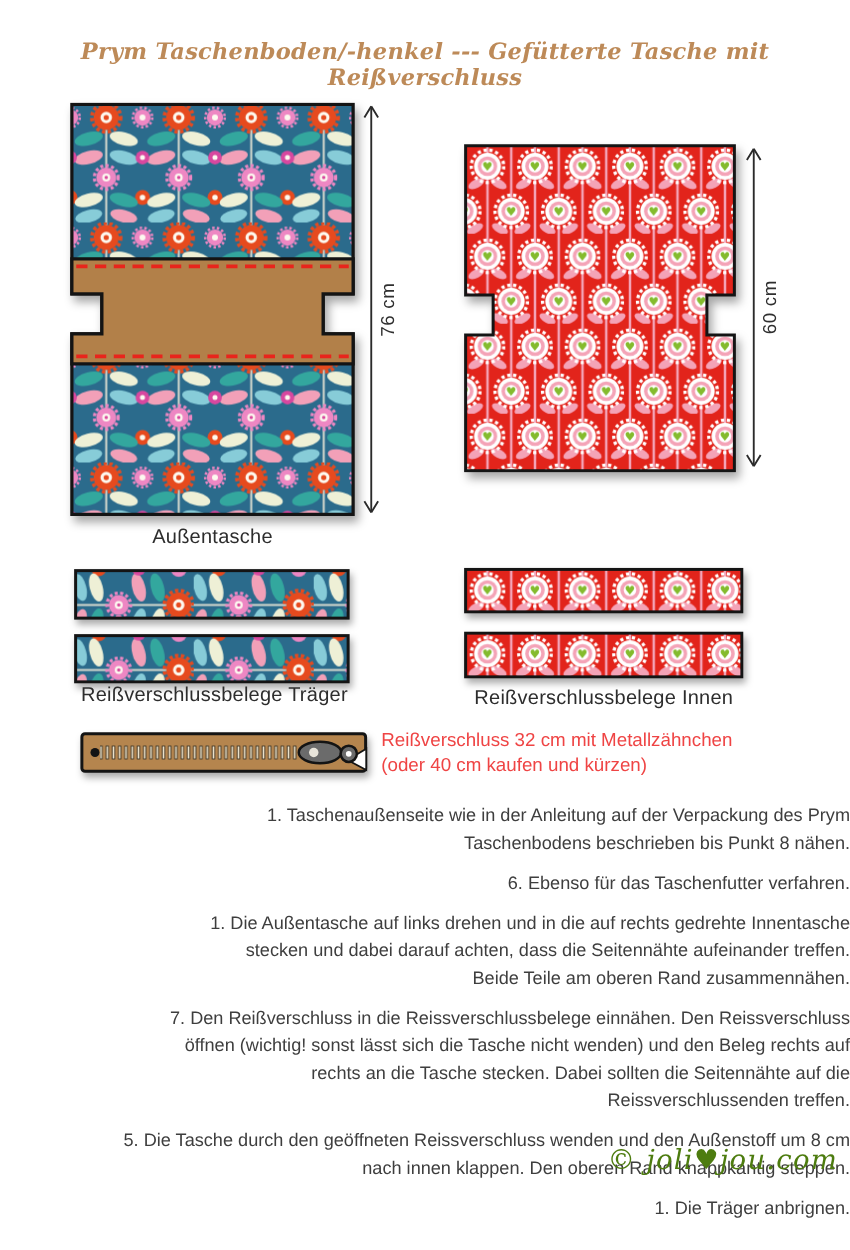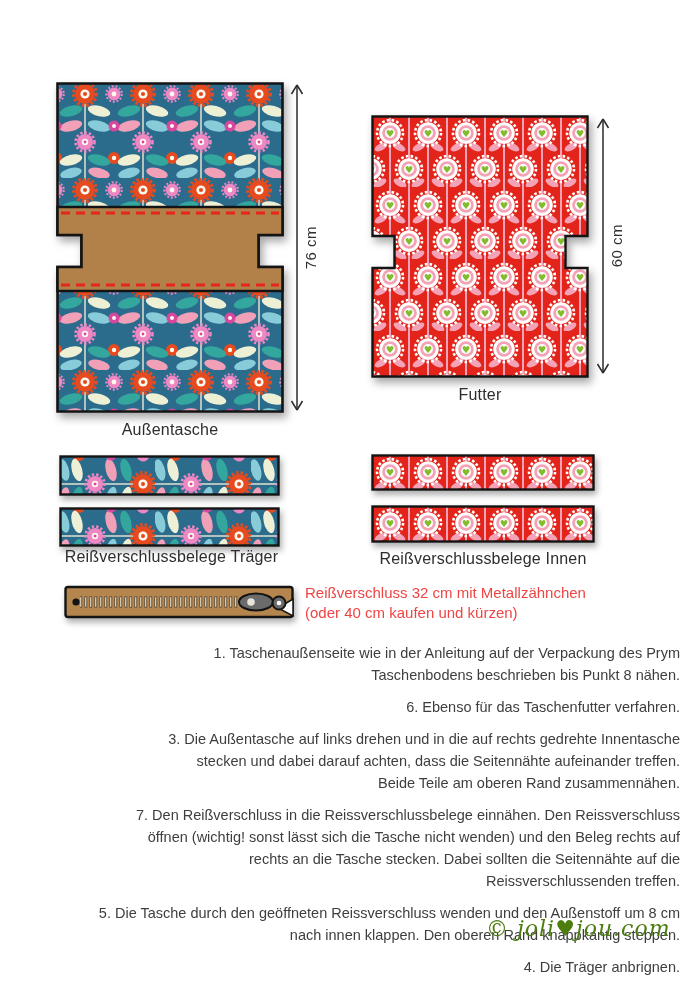--- a/index.html
+++ b/index.html
@@ -120,20 +120,21 @@
         <circle cx="38" cy="54" r="5" fill="#ffffff"></circle>
         <text x="38" y="57.8" font-size="9.5" text-anchor="middle" fill="#84bb2d" font-family="DejaVu Sans, sans-serif">♥</text>
       </pattern>
 
       <pattern id="teethPat" width="5" height="12" patternUnits="userSpaceOnUse">
         <rect x="0.8" y="0.8" width="2" height="10.4" fill="#ece3cc" stroke="#3c3324" stroke-width="0.7"></rect>
       </pattern>
     </defs>
   </svg>
 
+  <h1 class="title">Prym Taschenboden/-henkel --- Gefütterte Tasche mit Reißverschluss</h1>
 
   <svg class="abs shadow" style="left:56px;top:82px" width="228" height="331" viewBox="0 0 228 331">
     <path d="M1.5,1.5 H226.5 V153 H202.5 V185 H226.5 V329.5 H1.5 V185 H25.5 V153 H1.5 Z" fill="url(#tealPat)" stroke="#141414" stroke-width="2.6"></path>
     <path d="M1.5,125 H226.5 V153 H202.5 V185 H226.5 V209 H1.5 V185 H25.5 V153 H1.5 Z" fill="#b28049" stroke="#141414" stroke-width="2.6"></path>
     <line x1="5" y1="131" x2="223" y2="131" stroke="#e8251c" stroke-width="3" stroke-dasharray="9 6"></line>
     <line x1="5" y1="203" x2="223" y2="203" stroke="#e8251c" stroke-width="3" stroke-dasharray="9 6"></line>
   </svg>
 
   <svg class="abs" style="left:288px;top:82px" width="18" height="331" viewBox="0 0 18 331">
     <line x1="9" y1="4" x2="9" y2="327" stroke="#2b2b2b" stroke-width="1.5"></line>
@@ -150,21 +151,20 @@
   </svg>
 
   <svg class="abs" style="left:594px;top:116px" width="18" height="260" viewBox="0 0 18 260">
     <line x1="9" y1="4" x2="9" y2="256" stroke="#2b2b2b" stroke-width="1.5"></line>
     <path d="M9,3 L3.5,12 M9,3 L14.5,12" stroke="#2b2b2b" stroke-width="1.5" fill="none"></path>
     <path d="M9,257 L3.5,248 M9,257 L14.5,248" stroke="#2b2b2b" stroke-width="1.5" fill="none"></path>
   </svg>
   <div class="vwrap" style="left:606px;top:116px;height:260px">
     <span class="vtext">60 cm</span>
   </div>
-  <div class="piece-label" style="left:371px;width:218px;top:386px">Futter</div>
 
   <svg class="abs shadow-sm" style="left:59px;top:455px" width="221" height="41" viewBox="0 0 221 41">
     <rect x="1.5" y="1.5" width="218" height="38" fill="url(#tealPatRot)" stroke="#141414" stroke-width="2.4"></rect>
   </svg>
   <svg class="abs shadow-sm" style="left:59px;top:507px" width="221" height="40" viewBox="0 0 221 40">
     <rect x="1.5" y="1.5" width="218" height="37" fill="url(#tealPatRot)" stroke="#141414" stroke-width="2.4"></rect>
   </svg>
   <div class="piece-label" style="left:49px;width:245px;top:548px">Reißverschlussbelege Träger</div>
 
   <svg class="abs shadow-sm" style="left:371px;top:454px" width="224" height="37" viewBox="0 0 224 37">
@@ -185,27 +185,27 @@
     <circle cx="215" cy="19" r="6.5" fill="#6b6b6b" stroke="#141414" stroke-width="2"></circle>
     <circle cx="215" cy="19" r="2.3" fill="#ffffff"></circle>
   </svg>
   <div class="zipnote" style="left:305px;top:583px">Reißverschluss 32 cm mit Metallzähnchen
 (oder 40 cm kaufen und kürzen)</div>
 
   <div class="instructions">
     <p>1. Taschenaußenseite wie in der Anleitung auf der Verpackung des Prym
 Taschenbodens beschrieben bis Punkt 8 nähen.</p>
     <p>6. Ebenso für das Taschenfutter verfahren.</p>
-    <p>3. Die Außentasche auf links drehen und in die auf rechts gedrehte Innentasche
+    <p>1. Die Außentasche auf links drehen und in die auf rechts gedrehte Innentasche
 stecken und dabei darauf achten, dass die Seitennähte aufeinander treffen.
 Beide Teile am oberen Rand zusammennähen.</p>
     <p>7. Den Reißverschluss in die Reissverschlussbelege einnähen. Den Reissverschluss
 öffnen (wichtig! sonst lässt sich die Tasche nicht wenden) und den Beleg rechts auf
 rechts an die Tasche stecken. Dabei sollten die Seitennähte auf die
 Reissverschlussenden treffen.</p>
     <p>5. Die Tasche durch den geöffneten Reissverschluss wenden und den Außenstoff um 8 cm
 nach innen klappen. Den oberen Rand knappkantig steppen.</p>
-    <p>4. Die Träger anbrignen.</p>
+    <p>1. Die Träger anbrignen.</p>
   </div>
 
   <div class="watermark">© joli♥jou.com</div>
 
 </div>
 
 </body></html>

